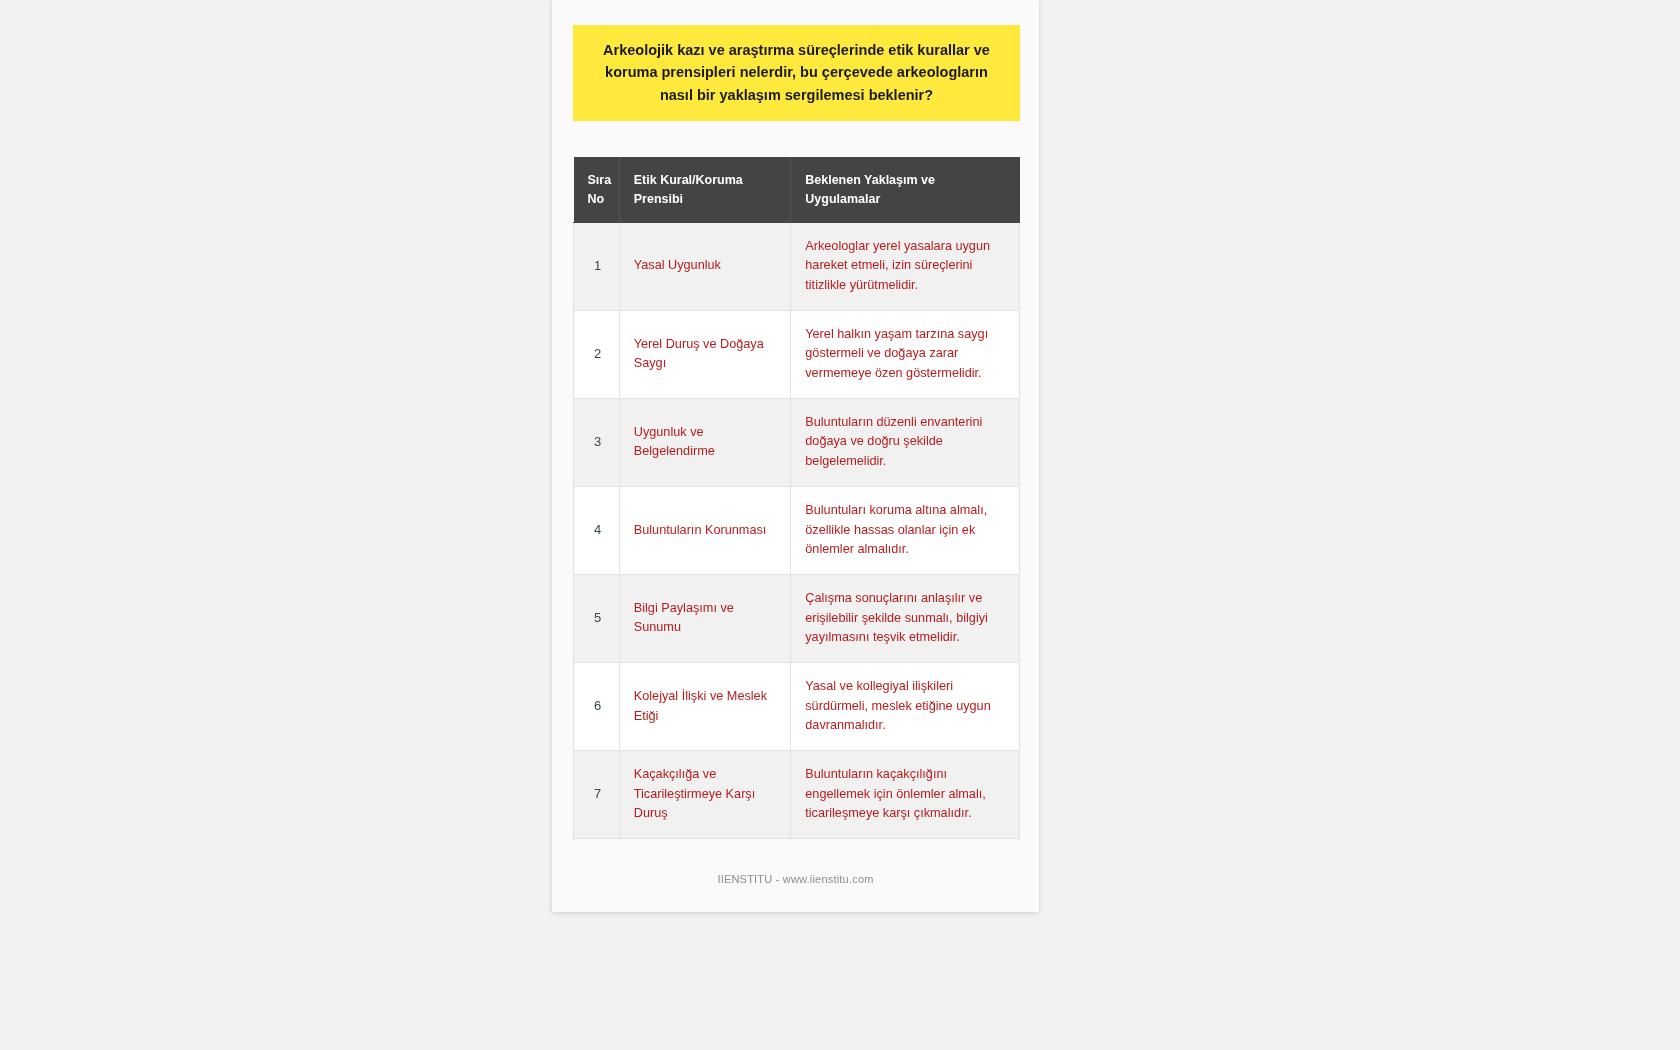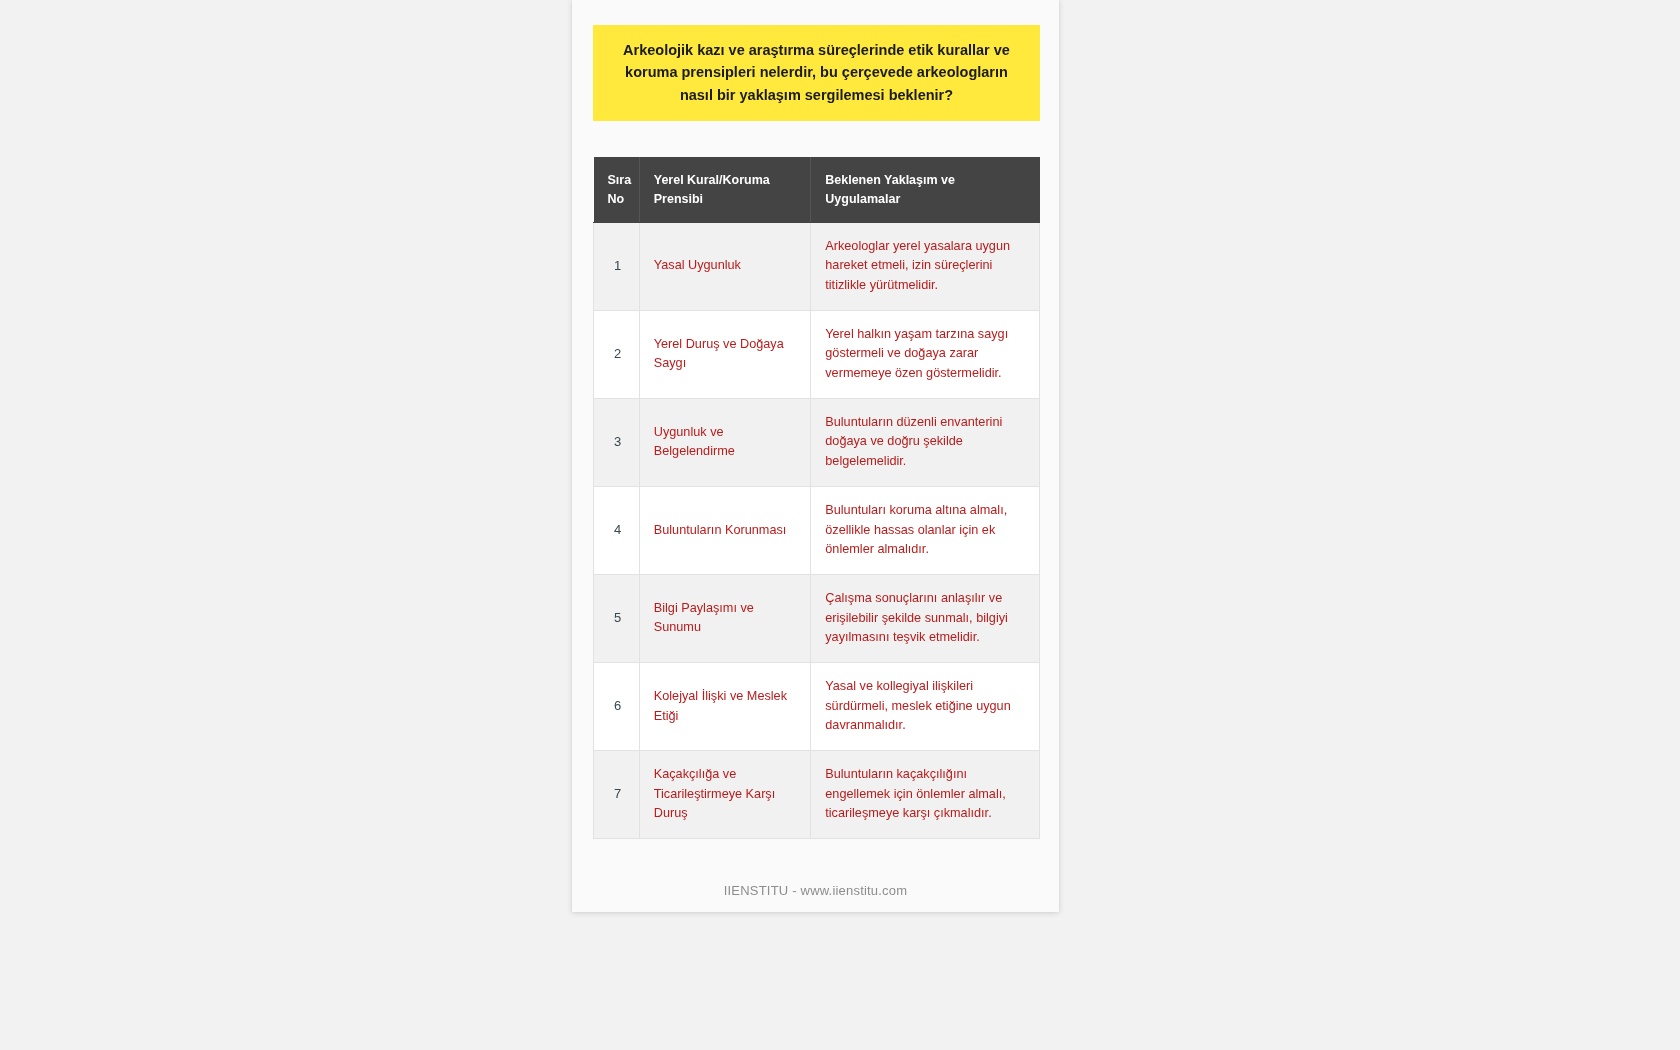--- a/index.html
+++ b/index.html
@@ -13,21 +13,21 @@
   }
   #stage {
     position: relative;
     width: 1680px;
     height: 1050px;
     background: #f2f2f2;
     overflow: hidden;
   }
   .card {
     position: absolute;
-    left: 572px;
+    left: 552px;
     top: 0px;
     width: 487px;
     height: 912px;
     background: #fafafa;
     box-shadow: 0 1px 6px rgba(0,0,0,0.14), 0 0 1px rgba(0,0,0,0.10);
   }
   .card-inner {
     padding: 25px 21px 0 21px;
   }
   .question-banner {
@@ -81,41 +81,41 @@
   table.data-table tbody tr:nth-child(even) td { background: #ffffff; }
   table.data-table tbody td.cell-no {
     text-align: left;
     color: #37474f;
     font-size: 13px;
     padding-left: 20px;
   }
   .footer-note {
     text-align: center;
     color: #8d8d8d;
-    font-size: 13px;
+    font-size: 11px;
     letter-spacing: 0.2px;
-    margin-top: 44px;
+    margin-top: 34px;
     padding-bottom: 20px;
   }
 </style>
 </head>
 <body>
 
 <div id="stage">
   <div class="card">
     <div class="card-inner">
 
       <div class="question-banner">Arkeolojik kazı ve araştırma süreçlerinde etik kurallar ve koruma prensipleri nelerdir, bu çerçevede arkeologların nasıl bir yaklaşım sergilemesi beklenir?</div>
 
       <div class="table-wrap">
         <table class="data-table">
           <thead>
             <tr>
               <th class="col-no">Sıra No</th>
-              <th class="col-rule">Yerel Kural/Koruma Prensibi</th>
+              <th class="col-rule">Etik Kural/Koruma Prensibi</th>
               <th class="col-approach">Beklenen Yaklaşım ve Uygulamalar</th>
             </tr>
           </thead>
           <tbody>
             <tr>
               <td class="cell-no">1</td>
               <td class="cell-rule">Yasal Uygunluk</td>
               <td class="cell-approach">Arkeologlar yerel yasalara uygun hareket etmeli, izin süreçlerini titizlikle yürütmelidir.</td>
             </tr>
             <tr>

